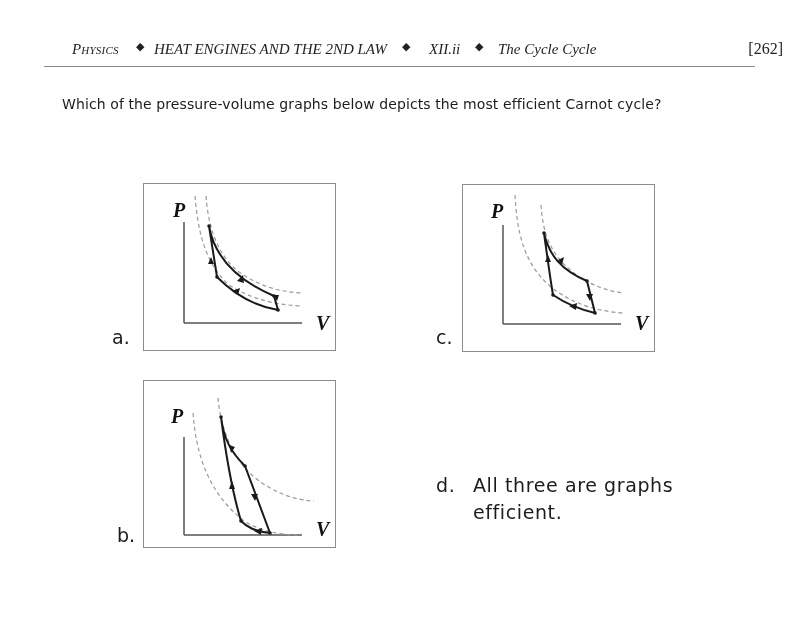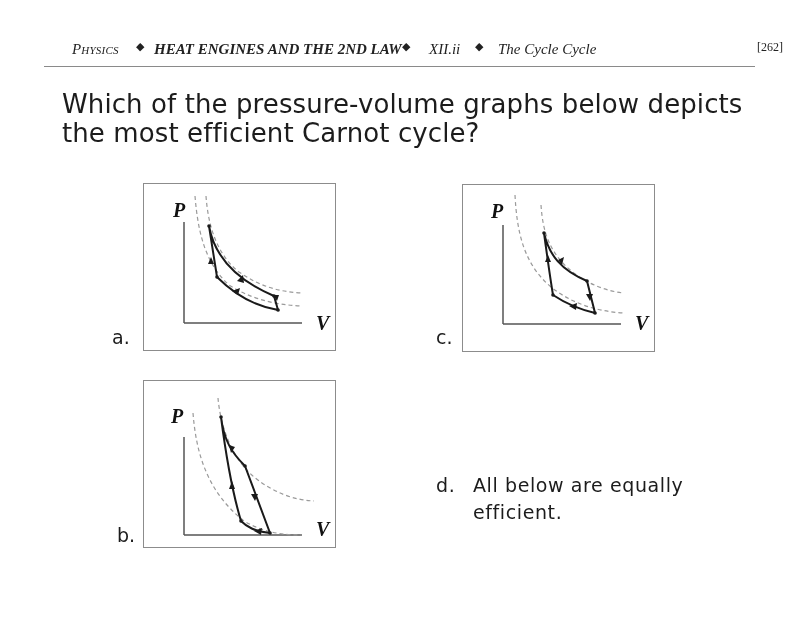--- a/index.html
+++ b/index.html
@@ -1,38 +1,38 @@
 <!DOCTYPE html>
 <html><head>
 <meta charset="utf-8">
 <style>
   html, body { margin:0; padding:0; background:#ffffff; }
   body { width:800px; height:617px; position:relative; overflow:hidden; font-family:"DejaVu Sans", sans-serif; color:#1a1a1a; }
   .header { position:absolute; left:44px; top:41px; width:711px; height:22px; font-family:"Liberation Serif", serif; font-style:italic; font-size:15px; color:#222;margin-left:28px; }
   .header .crumb { position:absolute; top:0; white-space:nowrap; }
   .header .sc { font-variant:small-caps; letter-spacing:0.2px; }
   .header .dot { position:absolute; top:-1px; font-style:normal; font-size:11px; }
-  .header .pageno { position:absolute; right:0; top:-1px; font-style:normal; font-size:12px; }
+  .header .pageno { position:absolute; right:0; top:-1px; font-style:normal; font-size:16px; }
   .rule { position:absolute; left:44px; top:66px; width:711px; height:1px; background:#8a8a8a; }
-  .question { position:absolute; left:62px; top:90px; width:700px; font-size:26px; line-height:29px; color:#1c1c1c; letter-spacing:0.1px; }
+  .question { position:absolute; left:62px; top:90px; width:700px; font-size:14px; line-height:29px; color:#1c1c1c; letter-spacing:0.1px; }
   .opt-label { position:absolute; font-size:19px; color:#1c1c1c; }
   .graph-box { position:absolute; width:193px; height:168px; border:1.5px solid #8c8c8c; background:#fff; box-sizing:border-box; }
   .graph-box svg { position:absolute; left:0; top:0; }
   .axis-label { font-family:"Liberation Serif", serif; font-weight:bold; font-style:italic; font-size:20px; fill:#111; }
   .opt-d { position:absolute; left:436px; top:472px; font-size:19px; line-height:27px; color:#1c1c1c; letter-spacing:0.6px; }
   .opt-d .letter { position:absolute; left:0; top:0; }
   .opt-d .text { position:absolute; left:37px; top:0; width:260px; }
 </style>
 </head>
 <body>
 
 <div class="header">
   <span class="crumb sc" style="left:0;">Physics</span>
   <span class="dot" style="left:64px;">◆</span>
-  <span class="crumb" style="left:82px;font-weight:bold;">HEAT ENGINES AND THE 2ND LAW</span>
+  <span class="crumb" style="left:82px;">HEAT ENGINES AND THE 2ND LAW</span>
   <span class="dot" style="left:330px;">◆</span>
   <span class="crumb" style="left:357px;">XII.ii</span>
   <span class="dot" style="left:403px;">◆</span>
   <span class="crumb" style="left:426px;">The Cycle Cycle</span>
   <span class="pageno">[262]</span>
 </div>
 <div class="rule"></div>
 
 <div class="question">Which of the pressure-volume graphs below depicts the most efficient Carnot cycle?</div>
 
@@ -100,14 +100,14 @@
     <polygon points="88,100 85,108 91,108" fill="#1a1a1a"></polygon>
     <circle cx="77" cy="36" r="1.8" fill="#1a1a1a"></circle>
     <circle cx="101" cy="85" r="1.8" fill="#1a1a1a"></circle>
     <circle cx="126" cy="152" r="1.8" fill="#1a1a1a"></circle>
     <circle cx="97" cy="140" r="1.8" fill="#1a1a1a"></circle>
   </svg>
 </div>
 
 <div class="opt-d">
   <span class="letter">d.</span>
-  <span class="text">All below are equally efficient.</span>
+  <span class="text">All three are graphs efficient.</span>
 </div>
 
 </body></html>

